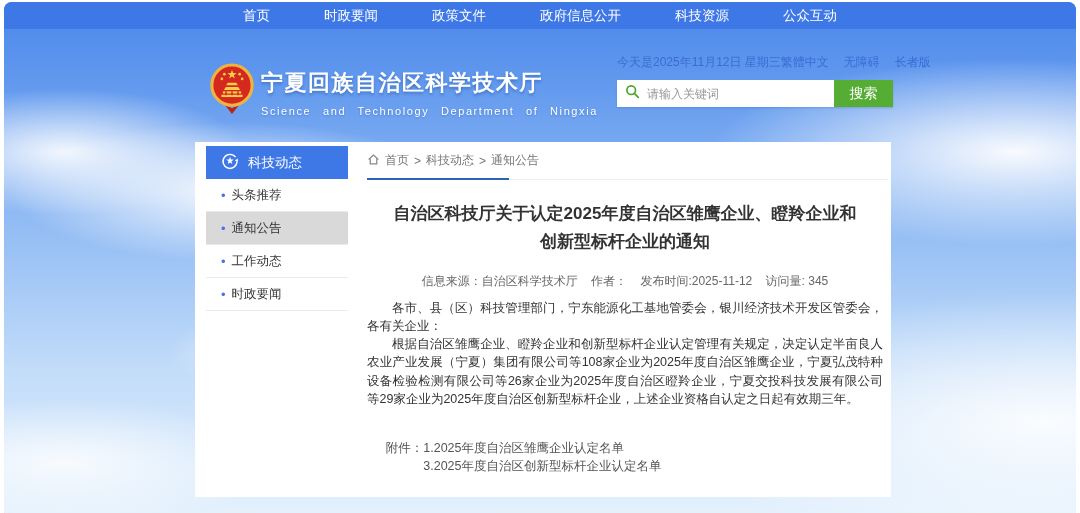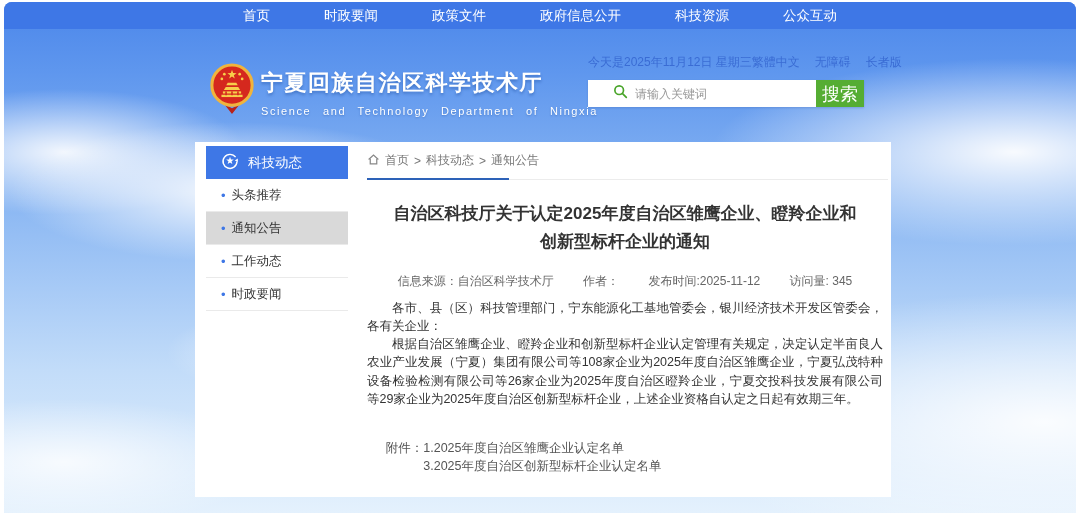--- a/index.html
+++ b/index.html
@@ -26,31 +26,31 @@
   .topnav span { color:#fff; font-size:13.5px; cursor:pointer; white-space:nowrap; }
 
   
   .emblem { position:absolute; left:205px; top:60px; width:46px; height:54px; }
   .site-block { position:absolute; left:257px; top:66px; width:292px; color:#fff; }
   .site-title { font-size:22px; font-weight:bold; letter-spacing:1.5px; white-space:nowrap;
     text-shadow:0 2px 3px rgba(25,70,150,.45); }
   .site-sub { margin-top:7px; font-size:11px; letter-spacing:1.6px; word-spacing:7px;
     white-space:nowrap; text-shadow:0 1px 2px rgba(25,70,150,.4); }
 
-  .header-right { position:absolute; left:584px; top:52px; width:276px; }
+  .header-right { position:absolute; left:613px; top:52px; width:276px; }
   .hmeta { display:flex; justify-content:space-between; align-items:center;
     font-size:12px; color:#3a6cd4; white-space:nowrap; }
   .hlinks { display:flex; gap:15px; }
   .hlinks span { cursor:pointer; }
   .search-row { margin-top:9px; display:flex; height:27px; box-shadow:0 1px 2px rgba(40,80,160,.25); }
-  .search-input { flex:1; background:#fff; display:flex; align-items:center; gap:7px; padding:0 25px; }
+  .search-input { flex:1; background:#fff; display:flex; align-items:center; gap:7px; padding:0 8px; }
   .search-input input { border:none; outline:none; width:100%; font-size:12px; color:#333;
     font-family:inherit; }
   .search-input input::placeholder { color:#999; }
-  .search-btn { width:48px; border:none; background:#55ad33; color:#fff; font-size:18px;
+  .search-btn { width:59px; border:none; background:#55ad33; color:#fff; font-size:14px;
     cursor:pointer; font-family:inherit; }
 
   
   .content { position:absolute; left:191px; top:140px; width:696px; bottom:16px; background:#fff; }
 
   .sidebar { position:absolute; left:11px; top:4px; width:142px; }
   .side-header { height:33px; background:#3e77e6; color:#fff; display:flex; align-items:center;
     gap:9px; padding-left:15px; font-size:13.5px; }
   .side-item { height:33px; display:flex; align-items:center; padding-left:15px;
     font-size:12.5px; color:#333; border-bottom:1px solid #eaeaea; cursor:pointer; }
@@ -60,21 +60,21 @@
   .main { position:absolute; left:172px; top:10px; width:516px; }
   .breadcrumb { display:flex; align-items:center; gap:5px; font-size:12px; color:#777; }
   .breadcrumb .bc-link { cursor:pointer; }
   .bc-rule { position:relative; margin-top:9px; height:2px; }
   .bc-rule .gray { position:absolute; left:0; right:-5px; bottom:0; height:1px; background:#ececec; }
   .bc-rule .blue { position:absolute; left:0; bottom:0; height:2px; width:142px; background:#2d62b8; }
 
   .art-title { margin-top:20px; padding:0 26px; text-align:center; font-size:17px;
     font-weight:bold; color:#333; line-height:1.65; }
   .art-meta { margin-top:17px; text-align:center; font-size:12px; color:#666; }
-  .art-meta .mi { margin:0 13px; }
+  .art-meta .mi { margin:0 5px; }
   .art-body { margin-top:9px; font-size:12.5px; color:#333; line-height:1.45; text-align:justify; }
   .art-body p { text-indent:2em; margin:0; }
   .attachments { margin-top:32px; margin-left:1.5em; display:flex; font-size:12.5px;
     color:#555; line-height:1.42; }
   .attachments .att-items div { cursor:pointer; }
 </style>
 </head>
 <body>
 
 <div class="page">

